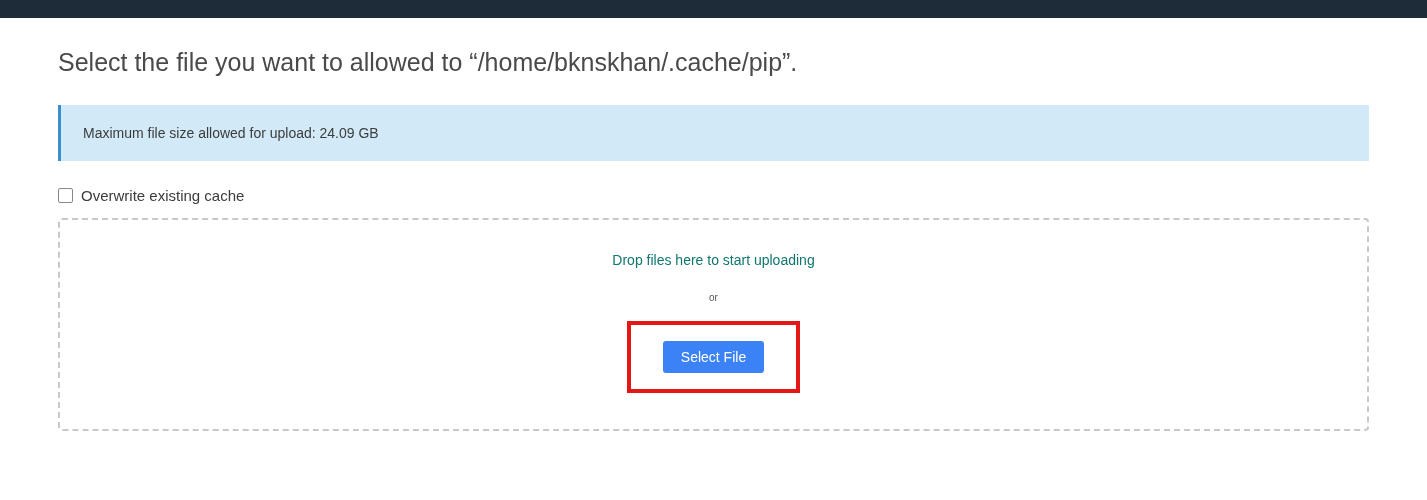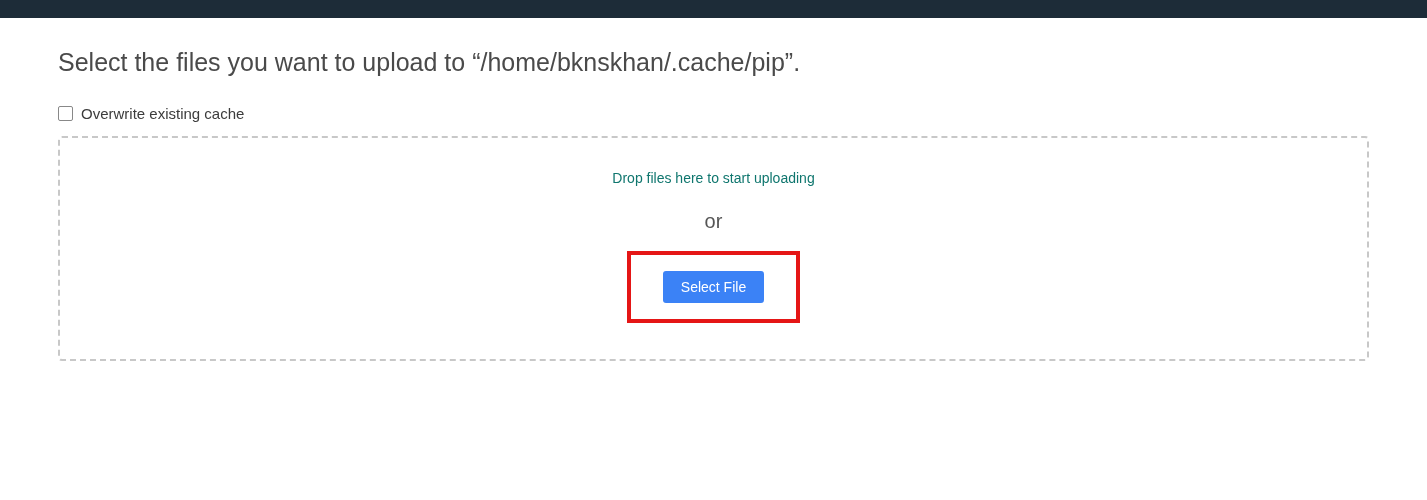--- a/index.html
+++ b/index.html
@@ -66,21 +66,21 @@
       text-align: center;
       padding: 32px 20px 36px 20px;
       position: relative;
     }
     .dropzone .drop-text {
       font-size: 14px;
       color: #0f766e;
       margin-bottom: 24px;
     }
     .dropzone .or-text {
-      font-size: 20px;
+      font-size: 10px;
       color: #555555;
       margin-bottom: 18px;
     }
     .highlight-box {
       display: inline-block;
       border: 4px solid #e51616;
       padding: 16px 32px;
     }
     .select-btn {
       background: #3b82f6;
@@ -93,22 +93,25 @@
       font-family: inherit;
     }
   </style>
 </head>
 <body>
 
 <div class="top-bar"></div>
 
 <div class="content">
 
-  <h1 class="page-title">Select the files you want to upload to “/home/bknskhan/.cache/pip”.</h1>
+  <h1 class="page-title">Select the file you want to allowed to “/home/bknskhan/.cache/pip”.</h1>
 
+  <div class="info-banner">
+    <span>Maximum file size allowed for upload: 24.09 GB</span>
+  </div>
 
   <label class="overwrite-row">
     <input type="checkbox" style="">
     <span>Overwrite existing cache</span>
   </label>
 
   <div class="dropzone">
     <div class="drop-text">Drop files here to start uploading</div>
     <div class="or-text">or</div>
     <div class="highlight-box">

